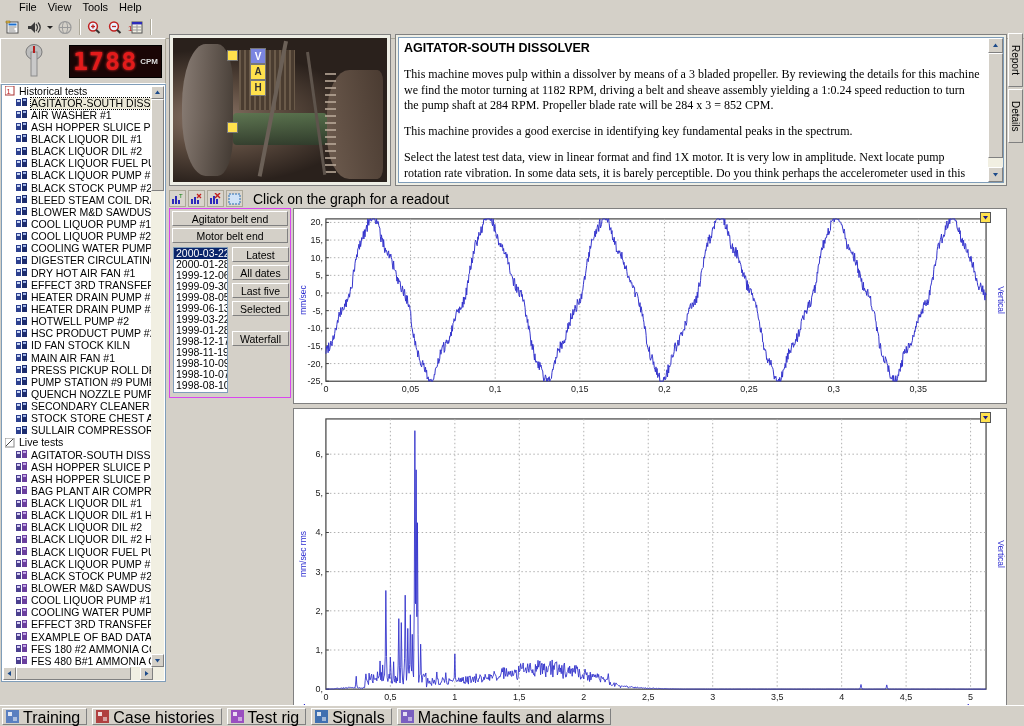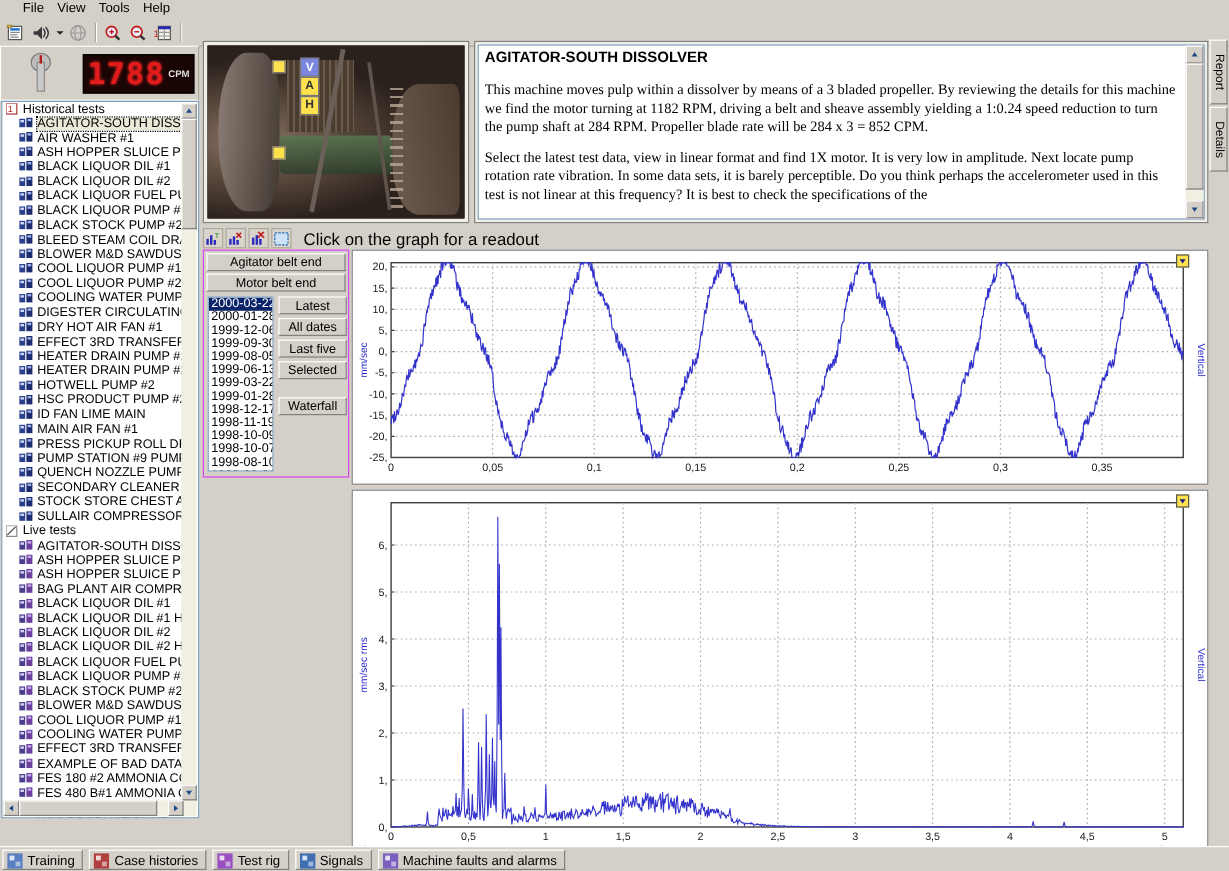--- a/index.html
+++ b/index.html
@@ -132,22 +132,22 @@
   .plotsvg{position:absolute;left:0;top:0;width:100%;height:100%;}
   .axlabel{font-size:9px;fill:#202020;font-family:"Liberation Sans",sans-serif;}
   .bluelabel{font-size:8.5px;fill:#2a2ad0;font-family:"Liberation Sans",sans-serif;}
   .cursorbox{position:absolute;width:11px;height:11px;background:#ffe14d;border:1px solid #555;
              box-sizing:border-box;display:flex;align-items:center;justify-content:center;font-size:8px;}
 
   
   .taskbar{position:absolute;left:0;bottom:0;width:1024px;height:20px;background:#d4d0c8;
            border-top:1px solid #fff;display:flex;align-items:center;padding-left:2px;}
   .task{height:17px;background:#d4d0c8;border:1px solid #fff;border-right-color:#808080;
-        border-bottom-color:#808080;box-sizing:border-box;display:flex;align-items:flex-end;
-        padding:0 6px 0 3px;margin-right:5px;font-size:11px;}
+        border-bottom-color:#808080;box-sizing:border-box;display:flex;align-items:flex-start;
+        padding:0 6px 0 3px;margin-right:5px;font-size:16px;}
   .taskico{width:13px;height:13px;margin-right:4px;flex:0 0 auto;}
 </style>
 </head>
 <body>
 
 <div class="app">
 
   <div class="menubar" id="menubar">
       <span>File</span>
       <span>View</span>
@@ -417,21 +417,21 @@
             </svg></span>
           <span class="lbl">HSC PRODUCT PUMP #2</span>
         </div>
         <div class="node">
           <span class="nico"><svg width="12" height="10" viewBox="0 0 12 10">
               <rect x="0" y="1" width="5" height="7" fill="#2b3f8f"></rect>
               <rect x="1" y="2" width="3" height="2" fill="#c8d6f5"></rect>
               <rect x="6" y="0" width="5" height="8" fill="#1c2c6e"></rect>
               <rect x="7" y="1" width="3" height="2" fill="#9fb4e8"></rect>
             </svg></span>
-          <span class="lbl">ID FAN LIME MAIN</span>
+          <span class="lbl">ID FAN STOCK KILN</span>
         </div>
         <div class="node">
           <span class="nico"><svg width="12" height="10" viewBox="0 0 12 10">
               <rect x="0" y="1" width="5" height="7" fill="#2b3f8f"></rect>
               <rect x="1" y="2" width="3" height="2" fill="#c8d6f5"></rect>
               <rect x="6" y="0" width="5" height="8" fill="#1c2c6e"></rect>
               <rect x="7" y="1" width="3" height="2" fill="#9fb4e8"></rect>
             </svg></span>
           <span class="lbl">MAIN AIR FAN #1</span>
         </div>
@@ -720,20 +720,21 @@
       <div class="mk y" style="left:36%;top:29%;">H</div>
       <div class="mk y small" style="left:25%;top:58%;"></div>
     </div>
   </div>
 
   <div class="descwrap">
     <div class="desc">
       <div class="desctext">
         <div class="desctitle">AGITATOR-SOUTH DISSOLVER</div>
         <p class="descp">This machine moves pulp within a dissolver by means of a 3 bladed propeller.  By reviewing the details for this machine we find the motor turning at 1182 RPM, driving a belt and sheave assembly yielding a 1:0.24 speed reduction to turn the pump shaft at 284 RPM.  Propeller blade rate will be 284 x 3 = 852 CPM.</p>
+        <p class="descp">This machine provides a good exercise in identifying key fundamental peaks in the spectrum.</p>
         <p class="descp">Select the latest test data, view in linear format and find 1X motor. It is very low in amplitude.  Next locate pump rotation rate vibration.  In some data sets, it is barely perceptible.  Do you think perhaps the accelerometer used in this test is not linear at this frequency?  It is best to check the specifications of the</p>
       </div>
       <div class="desc-vscroll">
         <div class="dsb-btn">
           <svg width="7" height="7" viewBox="0 0 7 7">
               <path d="M3.5 1.5 L6 5 L1 5 z" fill="#1c4a8a"></path>
             </svg>
         </div>
         <div class="dsb-thumb"></div>
         <div class="dsb-btn" style="position:absolute;bottom:0;left:0">

